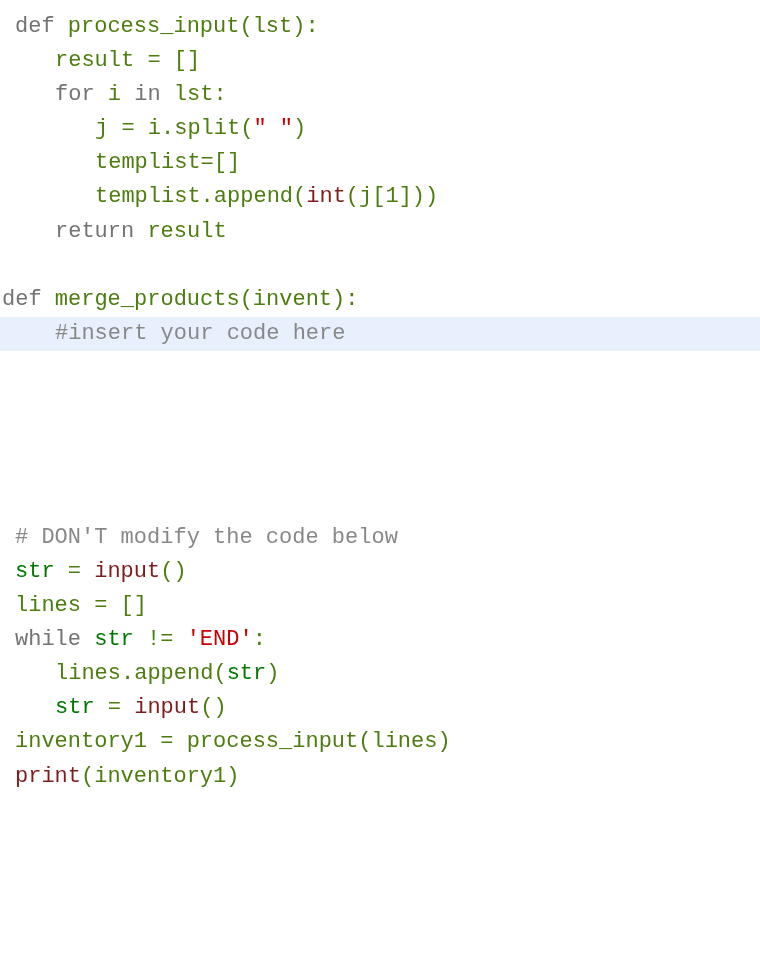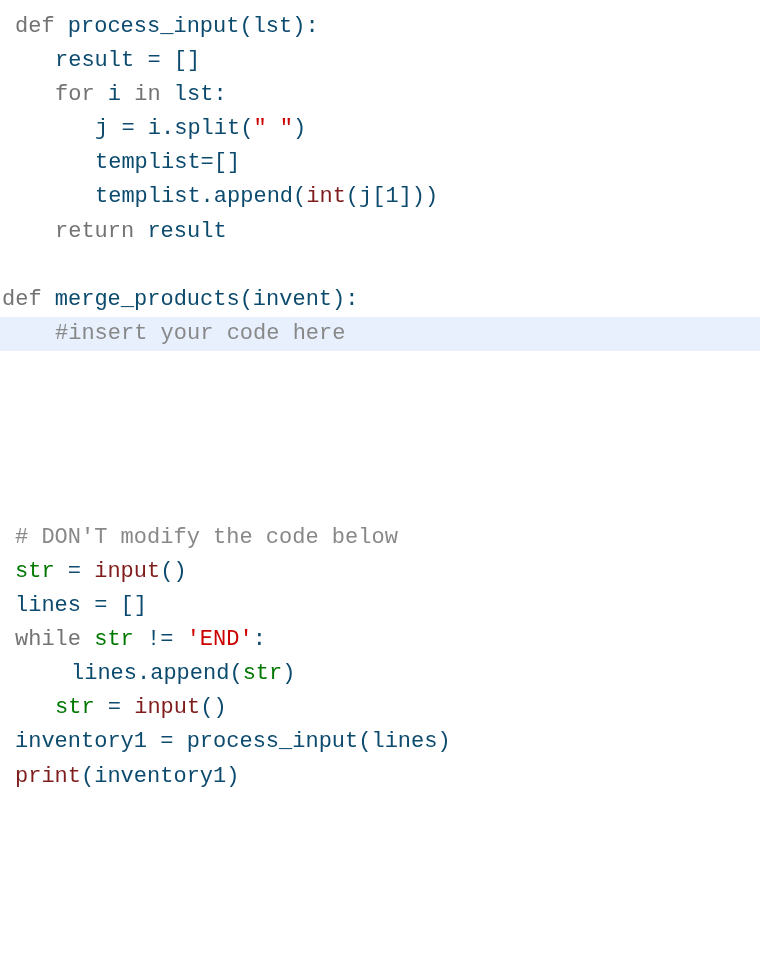--- a/index.html
+++ b/index.html
@@ -32,21 +32,21 @@
       min-height: 34px;
     }
 
     .code-line.highlighted {
       background-color: #e8f0fe;
     }
 
     .kw-blue { color: #737373; font-weight: normal; }
     .kw-green { color: #007700; }
     .kw-red { color: #7f1d1d; }
-    .plain { color: #0c4a6e; font-family: Liberation Mono, monospace; }
+    .plain { color: #4d7c0f; font-family: Liberation Mono, monospace; }
     .comment { color: #888888; }
     .string { color: #cc0000; }
 
     .blank-line {
       min-height: 34px;
     }
   </style>
 </head>
 <body>
 
@@ -64,18 +64,18 @@
       <div class="code-line highlighted" style="padding-left: 15px;"><span style="margin-left: 40px; text-align: right;"><span class="comment">#insert your code here</span></span></div>
       <div class="code-line blank-line"></div>
       <div class="code-line blank-line"></div>
       <div class="code-line blank-line"></div>
       <div class="code-line blank-line"></div>
       <div class="code-line blank-line"></div>
       <div class="code-line" style="padding-left: 15px;"><span style="margin-left: 0px;"><span class="comment"># DON'T modify the code below</span></span></div>
       <div class="code-line" style="padding-left: 15px;"><span style="margin-left: 0px;"><span class="kw-green">str</span><span class="plain"> = </span><span class="kw-red">input</span><span class="plain">()</span></span></div>
       <div class="code-line" style="padding-left: 15px;"><span style="margin-left: 0px;"><span class="plain">lines = []</span></span></div>
       <div class="code-line" style="padding-left: 15px;"><span style="margin-left: 0px;"><span class="kw-blue">while </span><span class="kw-green">str</span><span class="plain"> != </span><span class="string">'END'</span><span class="plain">:</span></span></div>
-      <div class="code-line" style="padding-left: 31px; text-align: center;"><span style="margin-left: 40px;"><span class="plain">lines.append(</span><span class="kw-green">str</span><span class="plain">)</span></span></div>
+      <div class="code-line" style="padding-left: 15px; text-align: center;"><span style="margin-left: 40px;"><span class="plain">lines.append(</span><span class="kw-green">str</span><span class="plain">)</span></span></div>
       <div class="code-line" style="padding-left: 15px;"><span style="margin-left: 40px;"><span class="kw-green">str</span><span class="plain"> = </span><span class="kw-red">input</span><span class="plain">()</span></span></div>
       <div class="code-line" style="padding-left: 15px;"><span style="margin-left: 0px;"><span class="plain">inventory1 = process_input(lines)</span></span></div>
       <div class="code-line" style="padding-left: 15px;"><span style="margin-left: 0px;"><span class="kw-red">print</span><span class="plain">(inventory1)</span></span></div>
     </div>
 </div>
 
 </body></html>

